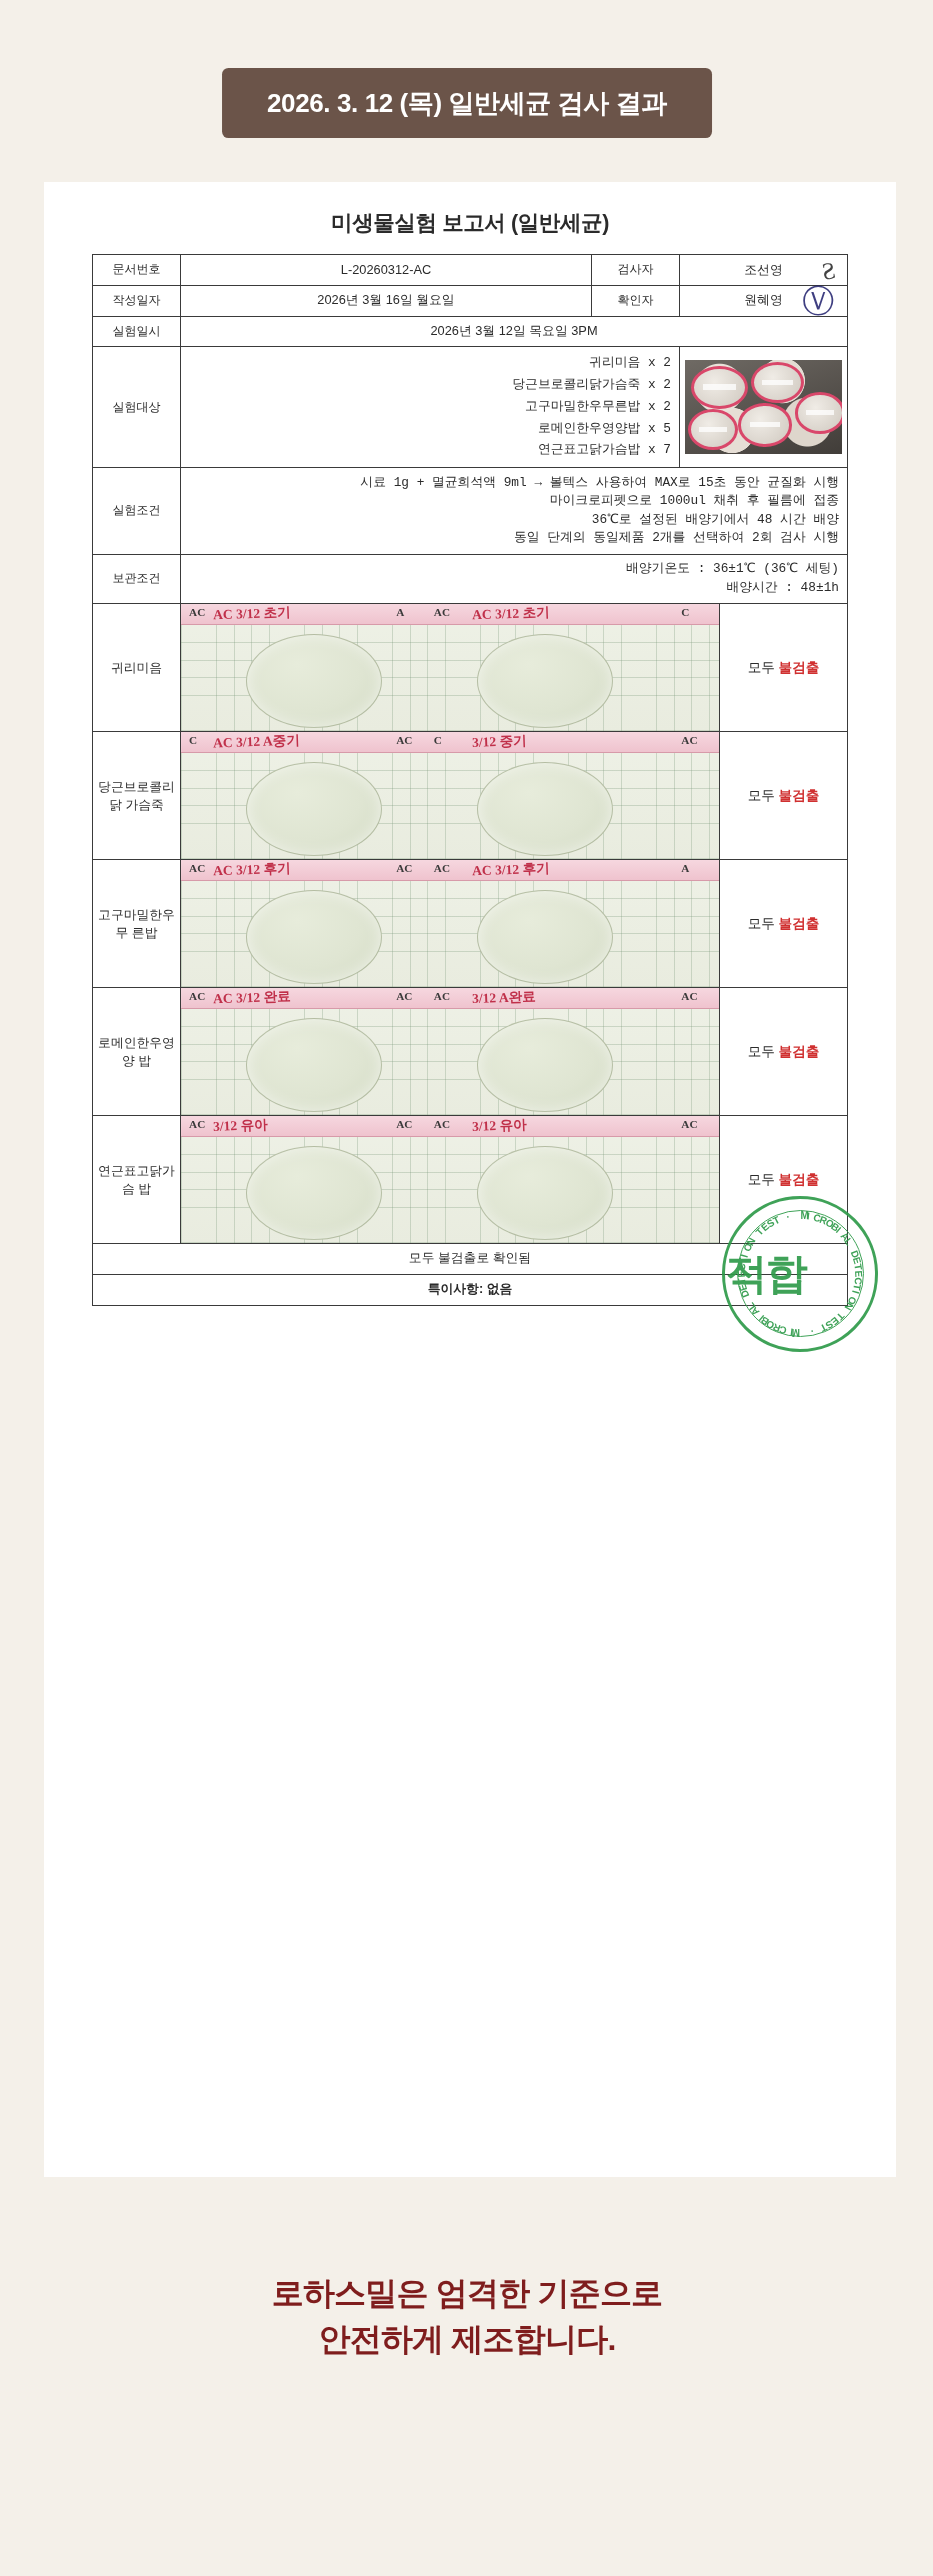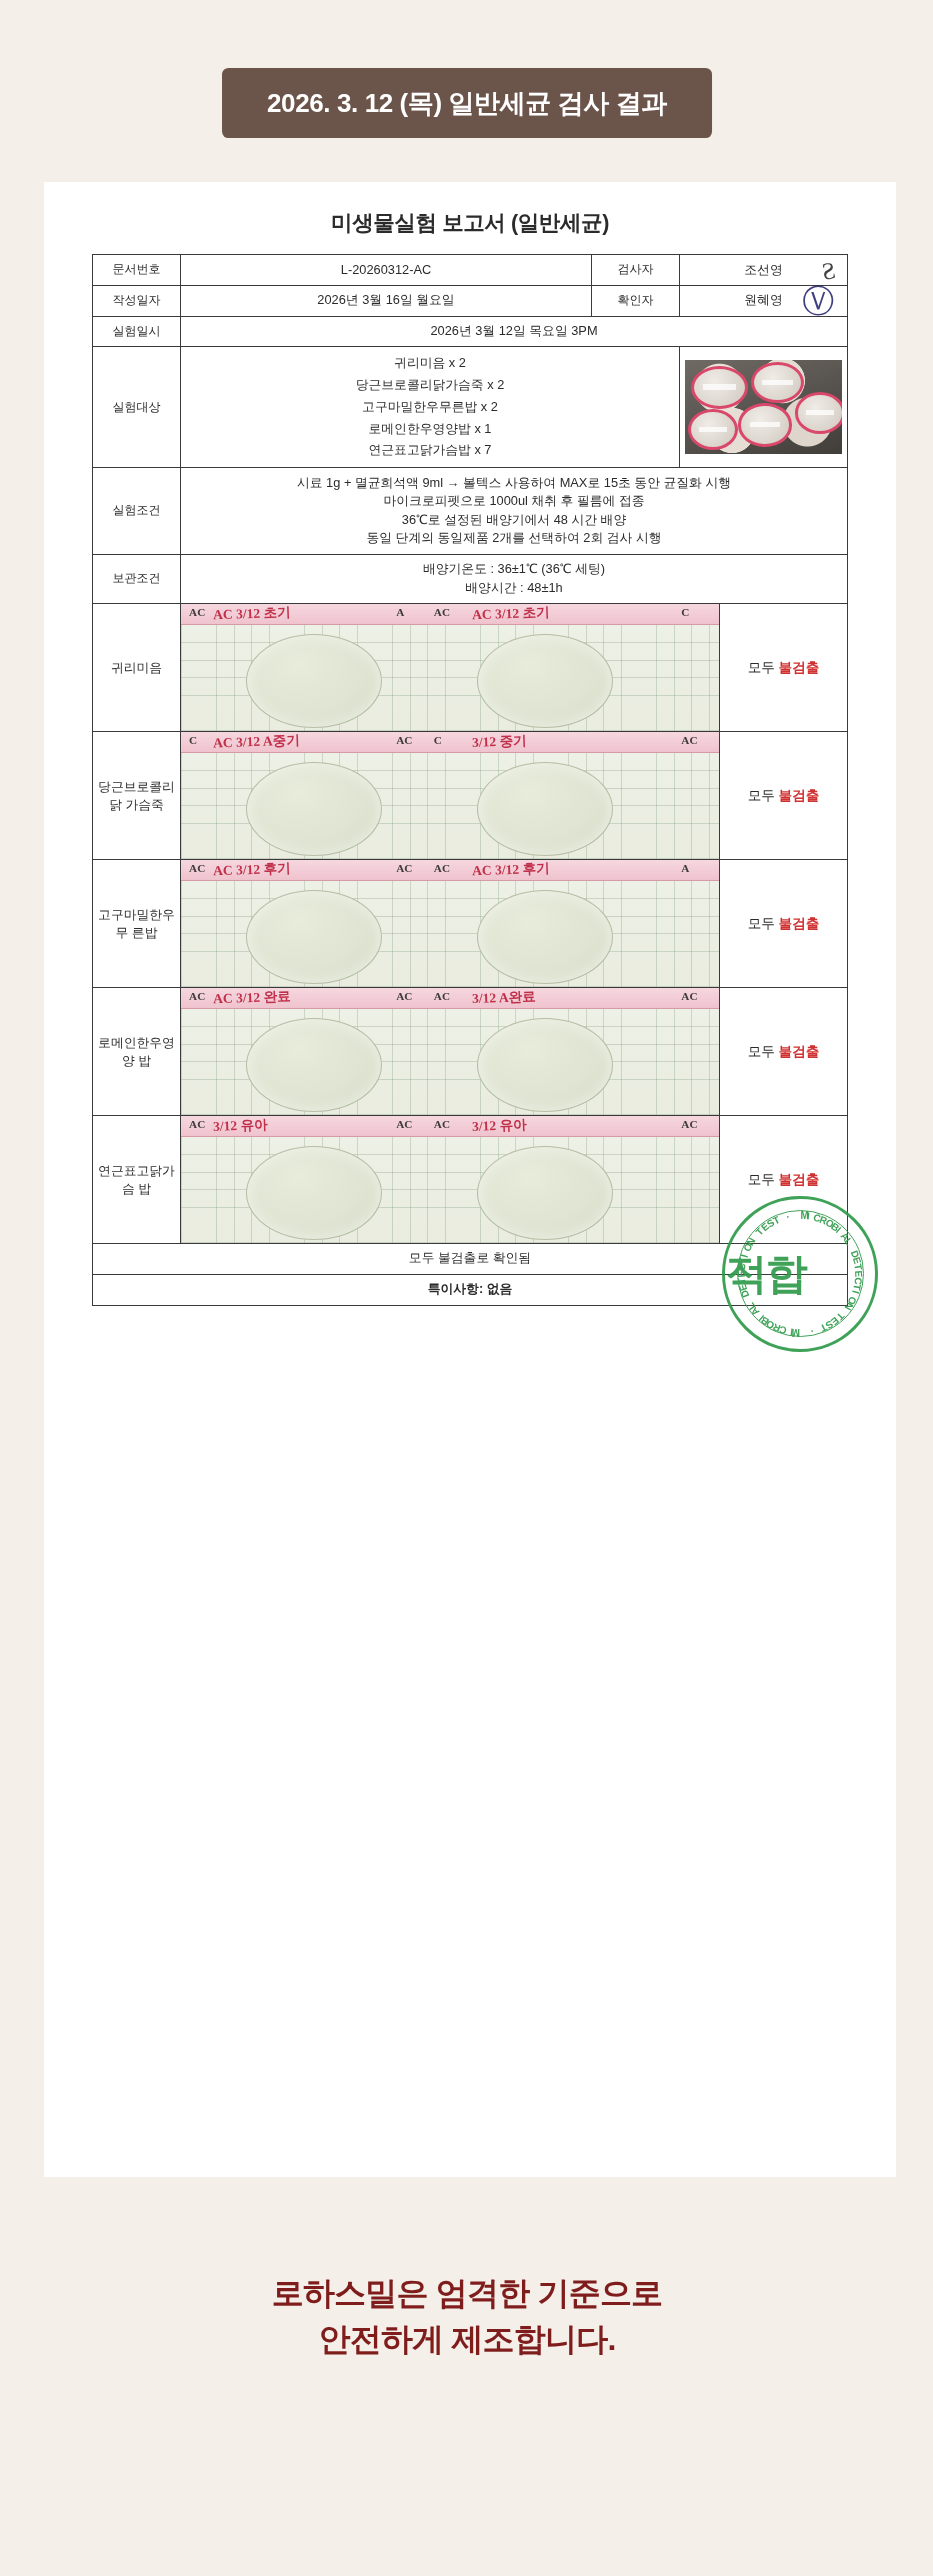--- a/index.html
+++ b/index.html
@@ -59,21 +59,21 @@
     vertical-align:middle;
     line-height:1.45;
   }
   .c-label{
     text-align:center;
     width:88px;
     font-size:12px;
     white-space:nowrap;
   }
   .c-center{ text-align:center;margin-top:6px; }
-  .c-left{ text-align:center; }
+  .c-left{ text-align:right;font-family:Liberation Mono, monospace; }
 
   .sig-cell{ position:relative; height:29px; }
   .sig-mark{
     position:absolute; right:11.2px; top:-1.6px;
     font-size:24px; color:#222; font-family:"Liberation Serif", serif;
     transform:rotate(-12deg);
     opacity:.85;
   }
   .sig-mark2{
     position:absolute; right:12.8px; top:-8px;
@@ -289,21 +289,21 @@
           <td class="c-label">실험일시</td>
           <td class="c-center" colspan="3">2026년 3월 12일 목요일 3PM</td>
         </tr>
         <tr>
           <td class="c-label">실험대상</td>
           <td class="c-left" colspan="2">
             <div class="target-list">
               <div>귀리미음 x 2</div>
               <div>당근브로콜리닭가슴죽 x 2</div>
               <div>고구마밀한우무른밥 x 2</div>
-              <div>로메인한우영양밥 x 1</div>
+              <div>로메인한우영양밥 x 5</div>
               <div>연근표고닭가슴밥 x 7</div>
             </div>
           </td>
           <td class="photo-cell">
             <div class="photo">
               <div class="lid l1">
                   <span></span>
                 </div>
               <div class="lid l2">
                   <span></span>

